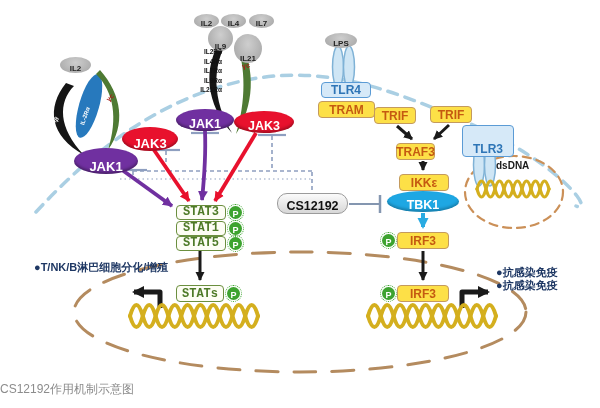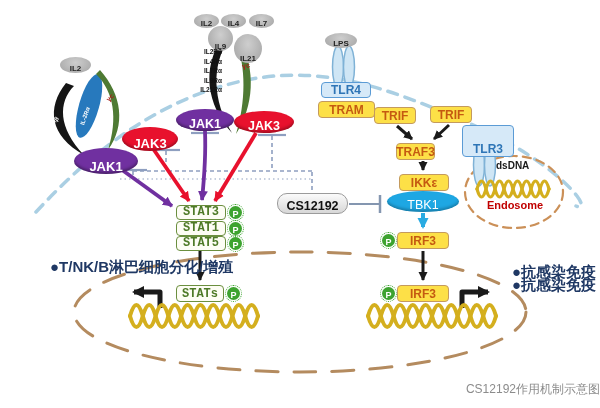--- a/index.html
+++ b/index.html
@@ -7,36 +7,36 @@
          font-family:"Liberation Sans",sans-serif;}
   #stage svg{position:absolute;left:0;top:0;}
   .abs{position:absolute;box-sizing:border-box;}
   .ctr{display:flex;align-items:flex-end;justify-content:center;text-align:center;}
   .oval-gray{background:radial-gradient(ellipse at 50% 35%,#cecece,#a3a3a3);
              border-radius:50%;color:#222;font-weight:bold;font-size:8px;}
   .oval-purple{background:#7030a0;border-radius:50%;color:#fff;font-weight:bold;font-size:13px;
                box-shadow:inset 0 -2px 3px rgba(0,0,0,.35);}
   .oval-red{background:#e8112d;border-radius:50%;color:#fff;font-weight:bold;font-size:13px;
             box-shadow:inset 0 -2px 3px rgba(0,0,0,.3);}
-  .oval-cyan{background:#1ea7e3;border-radius:50%;color:#fff;font-weight:normal;font-size:12.5px;
+  .oval-cyan{background:#1ea7e3;border-radius:50%;color:#fff;font-weight:bold;font-size:12.5px;
              box-shadow:inset 0 -2px 3px rgba(0,0,0,.25);}
   .box-green{background:#fdfdf4;border:1.6px solid #6b8f3f;border-radius:4px;
              color:#4e7a27;font-weight:bold;font-size:12px;font-family:Liberation Mono, monospace;}
   .box-tan{background:#fde047;border:1.6px solid #c49a5e;border-radius:4px;
            color:#c55a11;font-weight:bold;font-size:12px;}
   .box-blue{background:#d6e9f8;border:1.6px solid #5b9bd5;border-radius:4px;
             color:#2e75b6;font-weight:bold;font-size:12px;}
   .pill{background:linear-gradient(#fbfbfb,#d7d7d7);border:1.5px solid #9b9b9b;
         border-radius:10px;color:#111;font-weight:bold;font-size:12.5px;}
   .p-badge{width:13px;height:13px;border-radius:50%;background:#3da32f;color:#fff;
            font-weight:bold;font-size:9px;outline:1.5px dotted #3da32f;outline-offset:1px;}
   .rot{transform-origin:center;white-space:nowrap;font-weight:bold;}
   .stack{font-size:6.5px;font-weight:bold;color:#111;line-height:9.6px;text-align:right;}
-  .navy{color:#1f3864;font-weight:bold;font-size:15px;line-height:12.5px;white-space:nowrap;margin-left:16px;}
-  .caption{width:100%;text-align:right;color:#8c8c8c;font-size:12px;}
+  .navy{color:#1f3864;font-weight:bold;font-size:11px;line-height:12.5px;white-space:nowrap;}
+  .caption{width:100%;text-align:left;color:#8c8c8c;font-size:12px;}
   .gammac{color:#a5201a;font-size:7px;}
 </style>
 </head>
 <body>
 
 <div id="stage">
 
 <svg width="600" height="408" viewBox="0 0 600 408">
   <defs>
     <marker id="aP" markerUnits="userSpaceOnUse" markerWidth="13" markerHeight="13" refX="9" refY="5" orient="auto">
@@ -232,23 +232,20 @@
       <span>IRF3</span>
     </div>
 <div class="abs ctr p-badge" style="left:382px;top:287px">
       <span>P</span>
     </div>
 
 <div class="abs ctr box-blue" style="left:462px;top:125px;width:52px;height:32px">
       <span>TLR3</span>
     </div>
 <div class="abs" style="left:496px;top:160px;font-size:10px;font-weight:600;color:#1a1a1a"><span>dsDNA</span></div>
-<div class="abs ctr" style="left:477px;top:197px;width:76px;height:14px;color:#c00000;font-weight:bold;font-size:11px">
-      <span>Endosome</span>
-    </div>
 
 <div class="abs navy" style="left:34px;top:261px">
   <div>●T/NK/B淋巴细胞分化/增殖</div>
 </div>
 <div class="abs navy" style="left:496px;top:266px">
   <div>●抗感染免疫</div>
   <div>●抗感染免疫</div>
 </div>
 
 <div class="abs caption" style="top:381px"><span>CS12192作用机制示意图</span></div>

